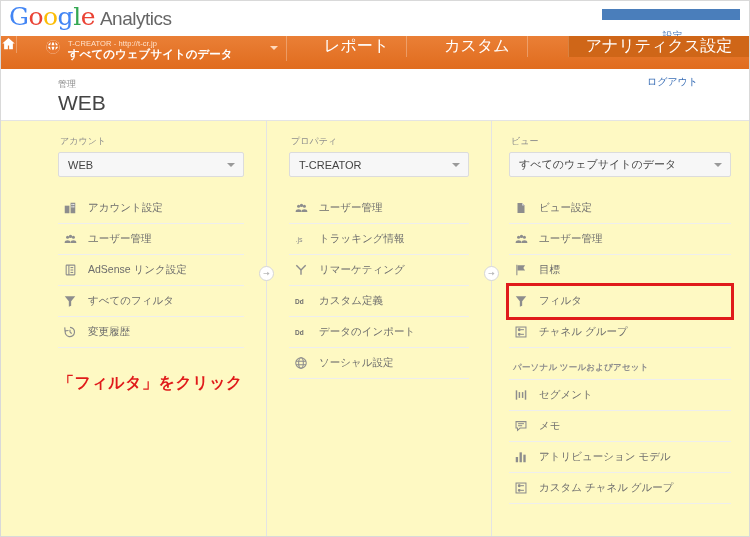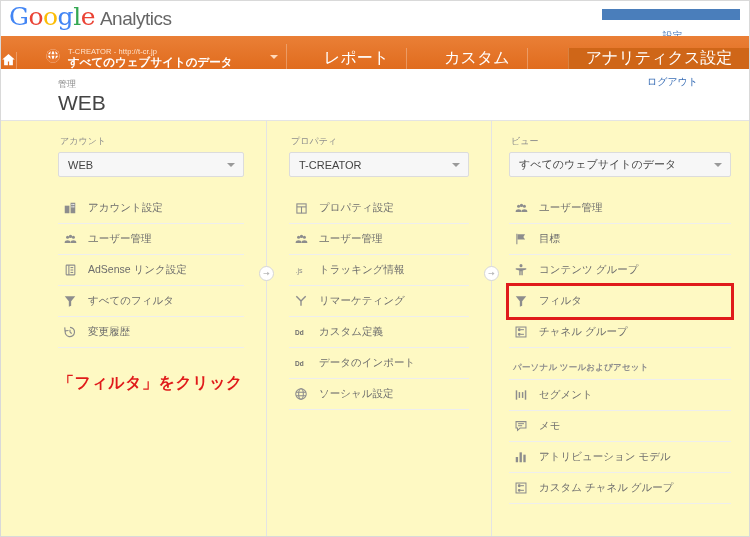--- a/index.html
+++ b/index.html
@@ -64,21 +64,21 @@
     margin-right: 3px;
   }
 
   
   .navbar {
     position: relative;
     height: 33px;
     background: #e8772e;
     background: linear-gradient(#ea7f36, #e06c1e);
     display: flex;
-    align-items: flex-end;
+    align-items: flex-start;
     color: #ffffff;
     font-size: 11px;
     gap: 20px;
   }
   .nav-home {
     width: 36px;
     display: flex; align-items: center; justify-content: center;
     border-right: 1px solid rgba(255,255,255,0.28);
   }
   .nav-prop {
@@ -403,30 +403,20 @@
     </div>
 
     <div class="col col-property">
       <div class="col-label">プロパティ</div>
       <div class="select">
         <span>T-CREATOR</span>
         <span class="sel-caret"></span>
       </div>
       <div class="menu">
 
-        <div class="menu-item">
-          <span class="ico">
-            <svg width="13" height="13" viewBox="0 0 24 24" fill="none" stroke="#8d8d8d" stroke-width="2">
-                <rect x="3.5" y="3.5" width="17" height="17"></rect>
-                <line x1="3.5" y1="9" x2="20.5" y2="9"></line>
-                <line x1="12" y1="9" x2="12" y2="20.5"></line>
-              </svg>
-          </span>
-          <span class="txt">プロパティ設定</span>
-        </div>
 
         <div class="menu-item">
           <span class="ico">
             <svg width="15" height="14" viewBox="0 0 24 24" fill="#8d8d8d">
                 <circle cx="7" cy="9" r="2.6"></circle>
                 <circle cx="17" cy="9" r="2.6"></circle>
                 <circle cx="12" cy="7.5" r="2.8"></circle>
                 <path d="M2 18c0-2.6 2.3-4 5-4s5 1.4 5 4v1H2z"></path>
                 <path d="M12 18c0-2.6 2.3-4 5-4s5 1.4 5 4v1H12z"></path>
               </svg>
@@ -488,20 +478,29 @@
     </div>
 
     <div class="col col-view">
       <div class="col-label">ビュー</div>
       <div class="select">
         <span>すべてのウェブサイトのデータ</span>
         <span class="sel-caret"></span>
       </div>
       <div class="menu">
 
+        <div class="menu-item">
+          <span class="ico">
+            <svg width="12" height="14" viewBox="0 0 24 24" fill="#8d8d8d">
+                <path d="M5 2h9l5 5v15H5z"></path>
+                <path d="M14 2v5h5z" fill="#cfcfcf"></path>
+              </svg>
+          </span>
+          <span class="txt">ビュー設定</span>
+        </div>
 
         <div class="menu-item">
           <span class="ico">
             <svg width="15" height="14" viewBox="0 0 24 24" fill="#8d8d8d">
                 <circle cx="7" cy="9" r="2.6"></circle>
                 <circle cx="17" cy="9" r="2.6"></circle>
                 <circle cx="12" cy="7.5" r="2.8"></circle>
                 <path d="M2 18c0-2.6 2.3-4 5-4s5 1.4 5 4v1H2z"></path>
                 <path d="M12 18c0-2.6 2.3-4 5-4s5 1.4 5 4v1H12z"></path>
               </svg>
@@ -512,29 +511,20 @@
         <div class="menu-item">
           <span class="ico">
             <svg width="14" height="14" viewBox="0 0 24 24" fill="#8d8d8d">
                 <rect x="4" y="3" width="1.8" height="18"></rect>
                 <path d="M6 4h13l-3 4.5 3 4.5H6z"></path>
               </svg>
           </span>
           <span class="txt">目標</span>
         </div>
 
-        <div class="menu-item">
-          <span class="ico">
-            <svg width="14" height="14" viewBox="0 0 24 24" fill="#8d8d8d">
-                <circle cx="12" cy="4.5" r="2.6"></circle>
-                <path d="M3 9h18v2.2l-6 1.5V21h-2.4v-7H11.4v7H9v-8.3L3 11.2z"></path>
-              </svg>
-          </span>
-          <span class="txt">コンテンツ グループ</span>
-        </div>
 
         <div class="menu-item highlight">
           <span class="ico">
             <svg width="14" height="14" viewBox="0 0 24 24" fill="#8d8d8d">
                 <path d="M3 4h18l-7 8.5V20l-4 2v-9.5z"></path>
               </svg>
           </span>
           <span class="txt">フィルタ</span>
         </div>
 

